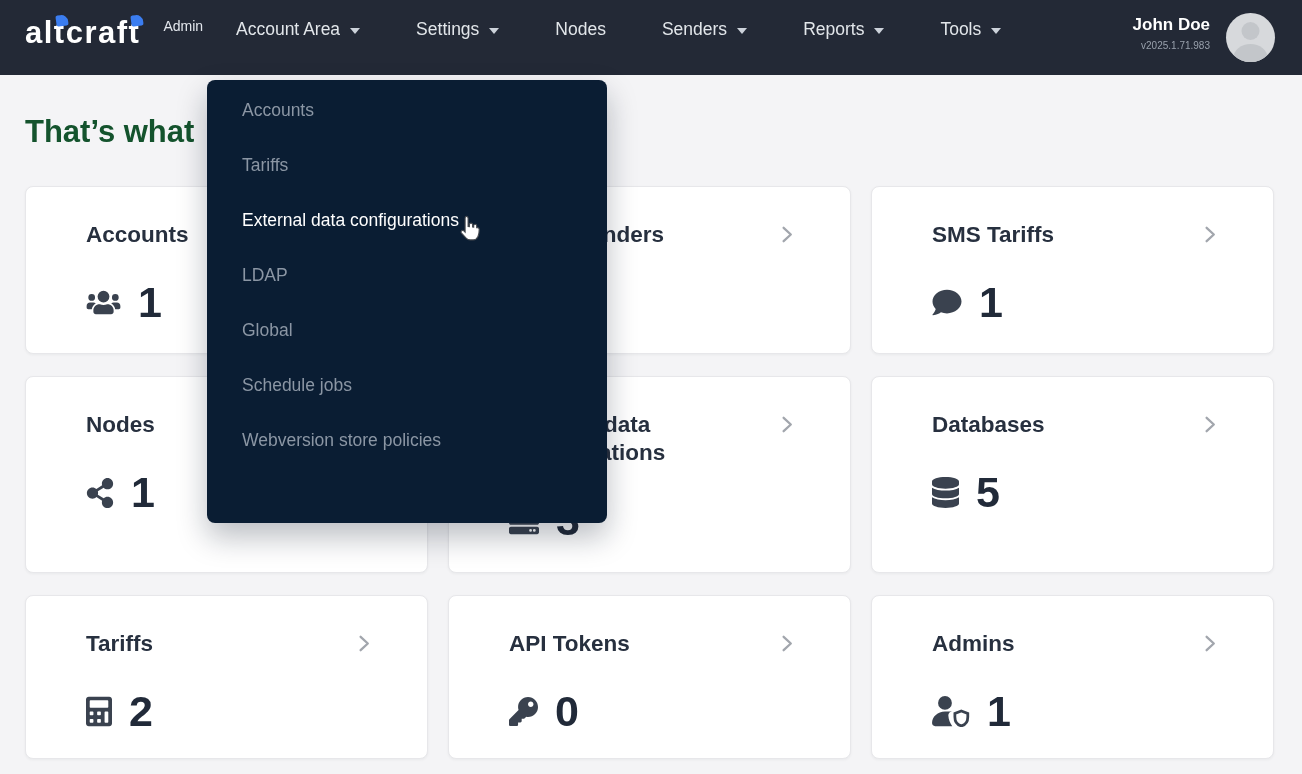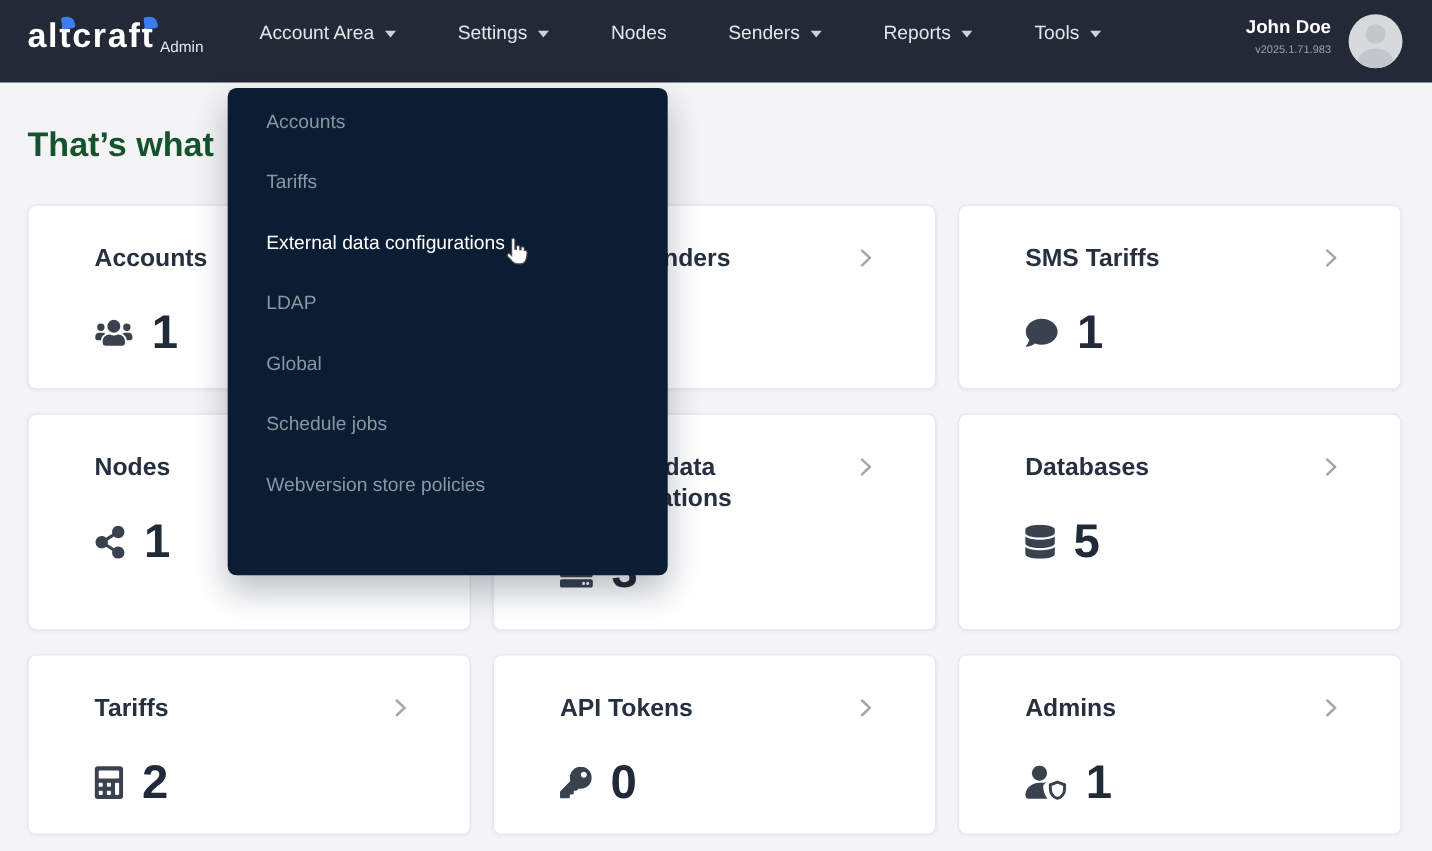--- a/index.html
+++ b/index.html
@@ -8,32 +8,32 @@
     background:#f4f4f6;
     font-family:"Liberation Sans", sans-serif;
     position:relative;
   }
 
   
   .navbar {
     position:absolute; top:0; left:0; width:1302px; height:75px;
     background:#232936; z-index:10;
   }
-  .logo-wrap { position:absolute; left:25px; top:16px; display:flex; align-items:flex-end; }
+  .logo-wrap { position:absolute; left:25px; top:16px; display:flex; align-items:flex-start; }
   .logo-text {
     color:#ffffff; font-size:31px; font-weight:700; letter-spacing:1.5px;
     position:relative; line-height:34px;
   }
   .logo-flag {
     position:absolute; width:12px; height:11px; background:#3b7df0;
     border-radius:2px 7px 2px 2px; transform:rotate(-8deg); top:-1px;
   }
   .logo-flag.f1 { left:31px; }
   .logo-flag.f2 { left:106px; }
-  .admin-badge { color:#e2e6ec; font-size:14px; margin-left:5px; margin-top:2px; }
+  .admin-badge { color:#e2e6ec; font-size:14px; margin-left:23px; margin-top:2px; }
 
   .nav-menu { position:absolute; left:236px; top:0; height:58px; display:flex; align-items:center; gap:56px; }
   .nav-item { color:#e2e6ea; font-size:17.5px; display:flex; align-items:center; gap:10px; cursor:pointer; white-space:nowrap; }
   .caret {
     width:0; height:0;
     border-left:5px solid transparent; border-right:5px solid transparent;
     border-top:6px solid #ccd2da; margin-top:3px;
   }
 
   .user-block { position:absolute; right:92px; top:13px; text-align:right;margin-left:36px; }

